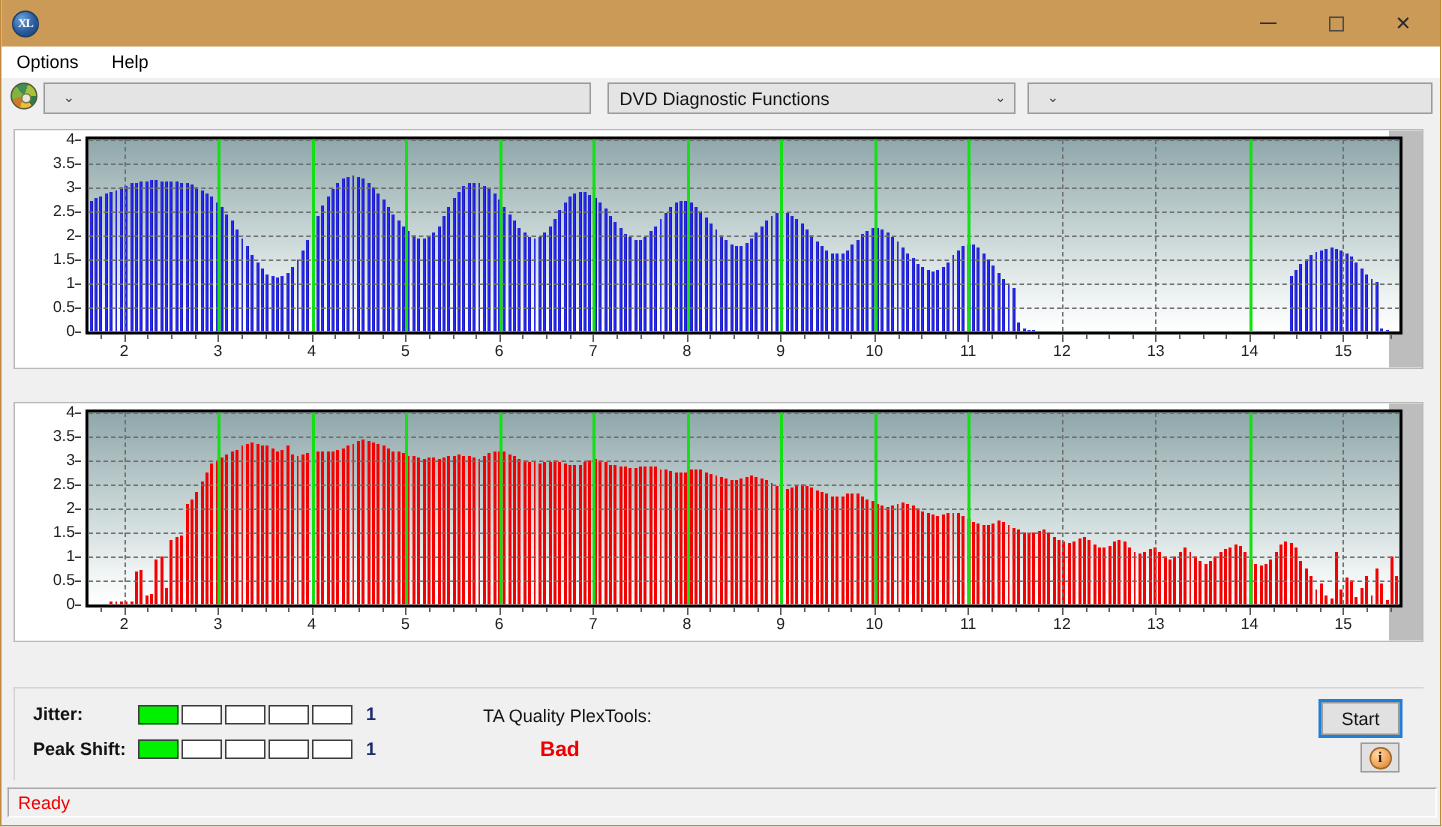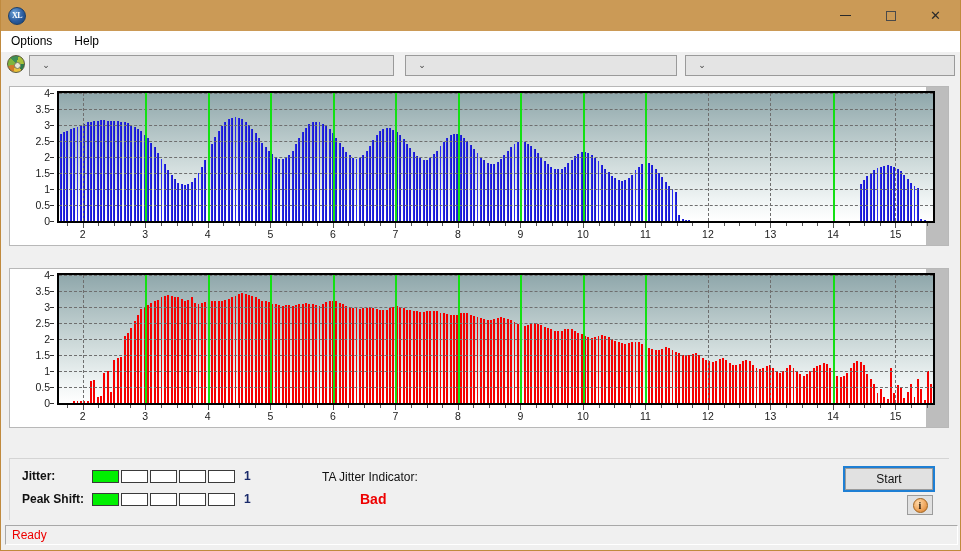--- a/index.html
+++ b/index.html
@@ -253,21 +253,21 @@
     position: absolute;
     left: 350px; top: 32px;
     font-size: 14px;
     font-weight: bold;
     color: #ee0000;
   }
 
   #start-btn {
     position: absolute;
     right: 16px; top: 9px;
-    width: 88px; height: 22px;
+    width: 52px; height: 22px;
     background: #e1e1e1;
     border: 1px solid #9b9b9b;
     outline: 2px solid #1e7fd4;
     outline-offset: 0px;
     font-size: 12px;
     color: #111;
     display: flex; align-items: center; justify-content: center;
   }
   #info-btn {
     position: absolute;
@@ -326,20 +326,21 @@
   </div>
 
   <div id="toolbar">
     <div id="disc-icon"></div>
 
     <div class="combo" id="combo-drive">
       <span class="chev">⌄</span>
     </div>
 
     <div class="combo" id="combo-func">
+      <span class="cbtext">DVD Diagnostic Functions</span>
       <span class="chev">⌄</span>
     </div>
 
     <div class="combo" id="combo-test">
       <span class="chev">⌄</span>
     </div>
   </div>
 
   <div class="chart-panel" id="chart1">
     <div class="panel-bg-gray"></div>
@@ -1080,21 +1081,21 @@
       <div class="meter-boxes" id="peak-boxes">
           <div class="mbox on"></div>
           <div class="mbox"></div>
           <div class="mbox"></div>
           <div class="mbox"></div>
           <div class="mbox"></div>
         </div>
       <div class="meter-val">1</div>
     </div>
 
-    <div id="ta-label">TA Jitter Indicator:</div>
+    <div id="ta-label">TA Quality PlexTools:</div>
     <div id="ta-value">Bad</div>
 
     <div id="start-btn">Start</div>
     <div id="info-btn">
       <div id="info-circle">i</div>
     </div>
   </div>
 
   <div id="statusbar">
     <span>Ready</span>

